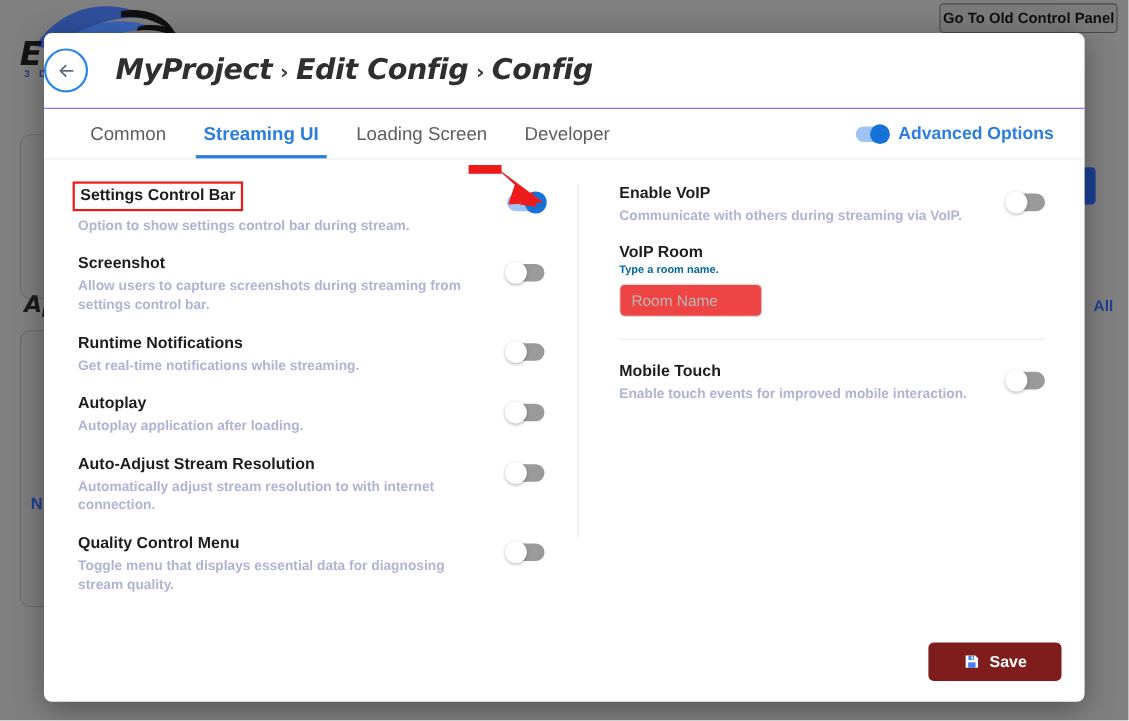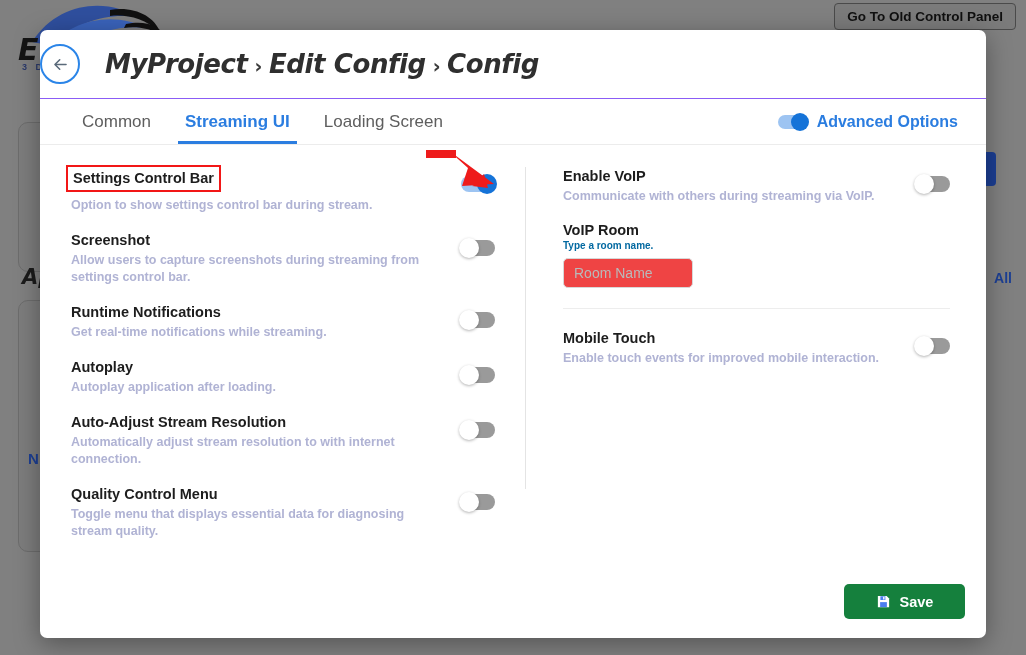--- a/index.html
+++ b/index.html
@@ -30,21 +30,21 @@
     color: #141414; letter-spacing: -1px;
     font-family: "DejaVu Sans", sans-serif;
   }
   .bg-logo-sub {
     position: absolute; left: 22px; top: 62px;
     font-size: 9px; font-weight: 700; letter-spacing: 3px;
     color: #2b3a6b;
   }
   .bg-topbtn {
     position: absolute; right: 10px; top: 3px;
-    padding: 5px 12px;
+    padding: 5px 2px;
     border: 1px solid #4a4a4a;
     border-radius: 4px;
     background: #7b7b7b;
     color: #101010;
     font-size: 13.5px; font-weight: 700;
     white-space: nowrap;
   }
   .bg-card {
     position: absolute;
     border: 1px solid #6d6d6d;
@@ -273,21 +273,21 @@
     left: 0; right: 0; bottom: 0;
     height: 73px;
     display: flex; align-items: center; justify-content: flex-end;
     padding-right: 21px;
     box-sizing: border-box;
   }
   #save-button {
     display: flex; align-items: center; justify-content: center;
     gap: 9px;
     width: 121px; height: 35px;
-    background: #15803d;
+    background: #7f1d1d;
     border: none;
     border-radius: 5px;
     color: #ffffff;
     font-family: "Liberation Sans", sans-serif;
     font-size: 14.5px;
     font-weight: 700;
     cursor: pointer;
   }
 
   
@@ -340,20 +340,21 @@
         <span class="crumb">Edit Config</span>
         <span class="crumb-sep">›</span>
         <span class="crumb">Config</span>
       </div>
     </div>
 
     <div id="tabbar">
       <div class="tab">Common</div>
       <div class="tab active">Streaming UI</div>
       <div class="tab">Loading Screen</div>
+      <div class="tab">Developer</div>
 
       <div id="advanced-wrap">
         <div class="toggle small on">
           <div class="knob"></div>
         </div>
         <div id="advanced-label">Advanced Options</div>
       </div>
     </div>
 
     <div id="modal-body">

